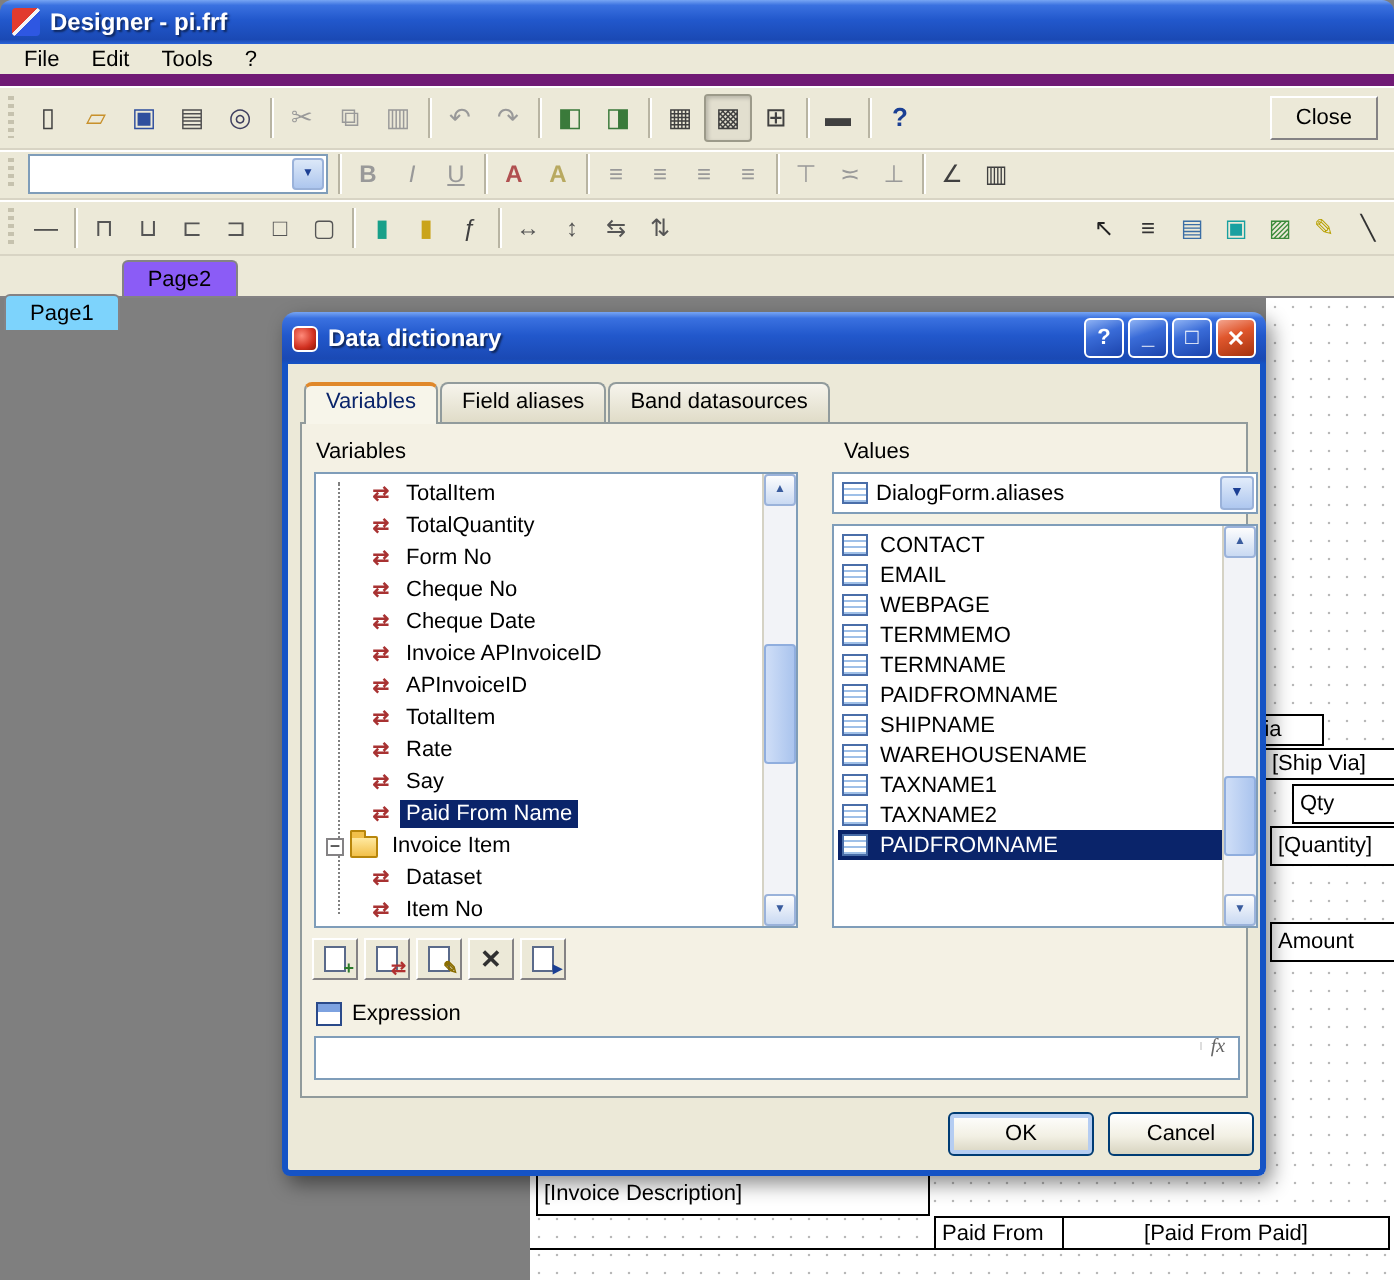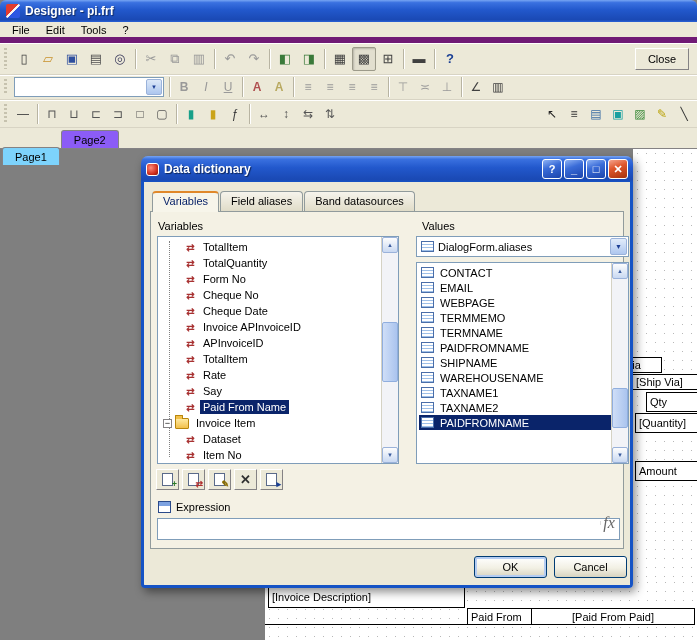--- a/index.html
+++ b/index.html
@@ -82,21 +82,21 @@
 #minibar{position:absolute;left:5px;top:257px;display:flex}
 .mini-btn{width:23px;height:21px;margin-right:3px;border:1px solid;border-color:#fff #848284 #848284 #fff;background:#ece9d8;display:flex;align-items:center;justify-content:center;position:relative}
 .mini-sheet{width:11px;height:13px;border:1px solid #5a6a8a;background:#fff}
 .mini-ov{position:absolute;right:1px;bottom:0;font-size:9px;font-weight:bold}
 .mini-x{font-size:13px;font-weight:bold}
 .expr-row{position:absolute;left:7px;top:289px;display:flex;align-items:center}
 .expr-ico{width:13px;height:12px;border:1px solid #2a4a8a;background:#fff;margin-right:5px;position:relative}
 .expr-ico::before{content:"";position:absolute;left:0;right:0;top:0;height:4px;background:#7da2e0}
 .expr-input{position:absolute;left:6px;top:306px;width:463px;height:22px;background:#fff;border:1px solid #7f9db9}
 .expr-text{position:absolute;left:3px;top:3px;right:22px;bottom:3px;white-space:nowrap;overflow:hidden}
-.fx-btn{position:absolute;right:2px;top:2px;width:17px;bottom:14px;display:flex;align-items:center;justify-content:center;font-family:"Liberation Serif",serif;font-style:italic;font-size:16px;color:#666;border-left:1px solid #ddd}
+.fx-btn{position:absolute;right:2px;top:2px;width:17px;bottom:14px;display:flex;align-items:center;justify-content:center;font-family:"Liberation Serif",serif;font-style:italic;font-size:10px;color:#666;border-left:1px solid #ddd}
 .xp-btn{position:absolute;width:73px;height:22px;border:1px solid #003c74;border-radius:3px;background:linear-gradient(180deg,#fff,#f2f0e4 55%,#d8d4c0);font-size:11px;display:flex;align-items:center;justify-content:center}
 .xp-btn.ok{left:330px;top:374px;box-shadow:inset 0 0 0 2px #b5cdf2}
 .xp-btn.cancel{left:410px;top:374px}
 </style>
 </head>
 <body>
 
 <div class="titlebar">
   <span class="app-ico"></span>
   <span>Designer - pi.frf</span>

